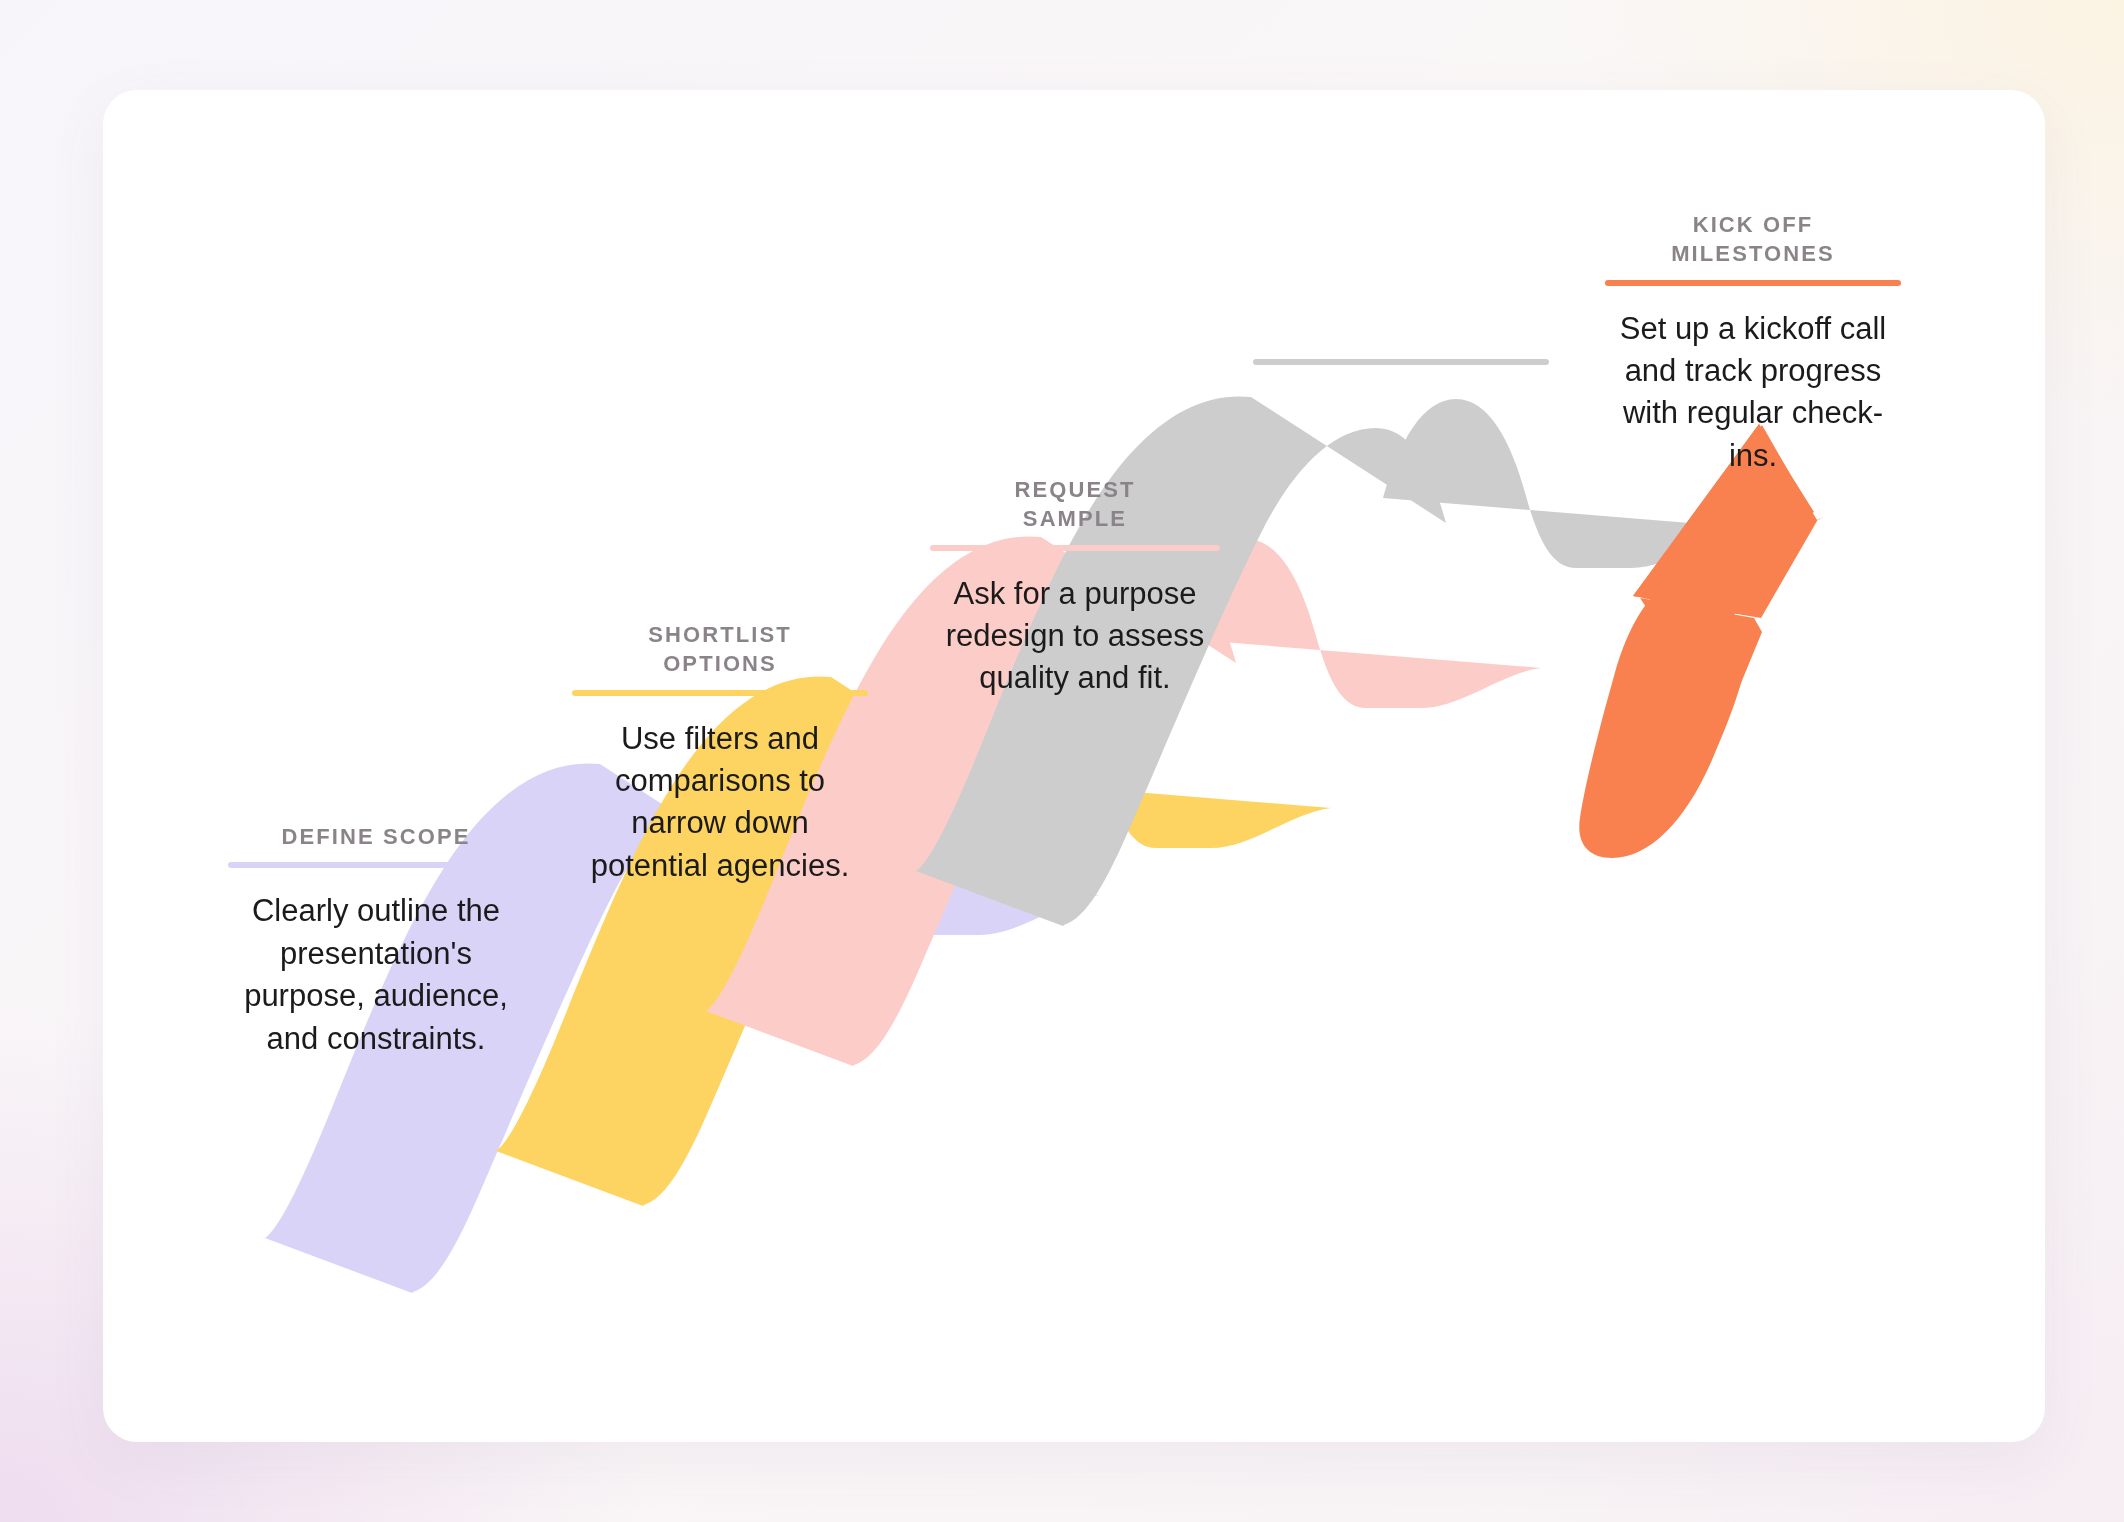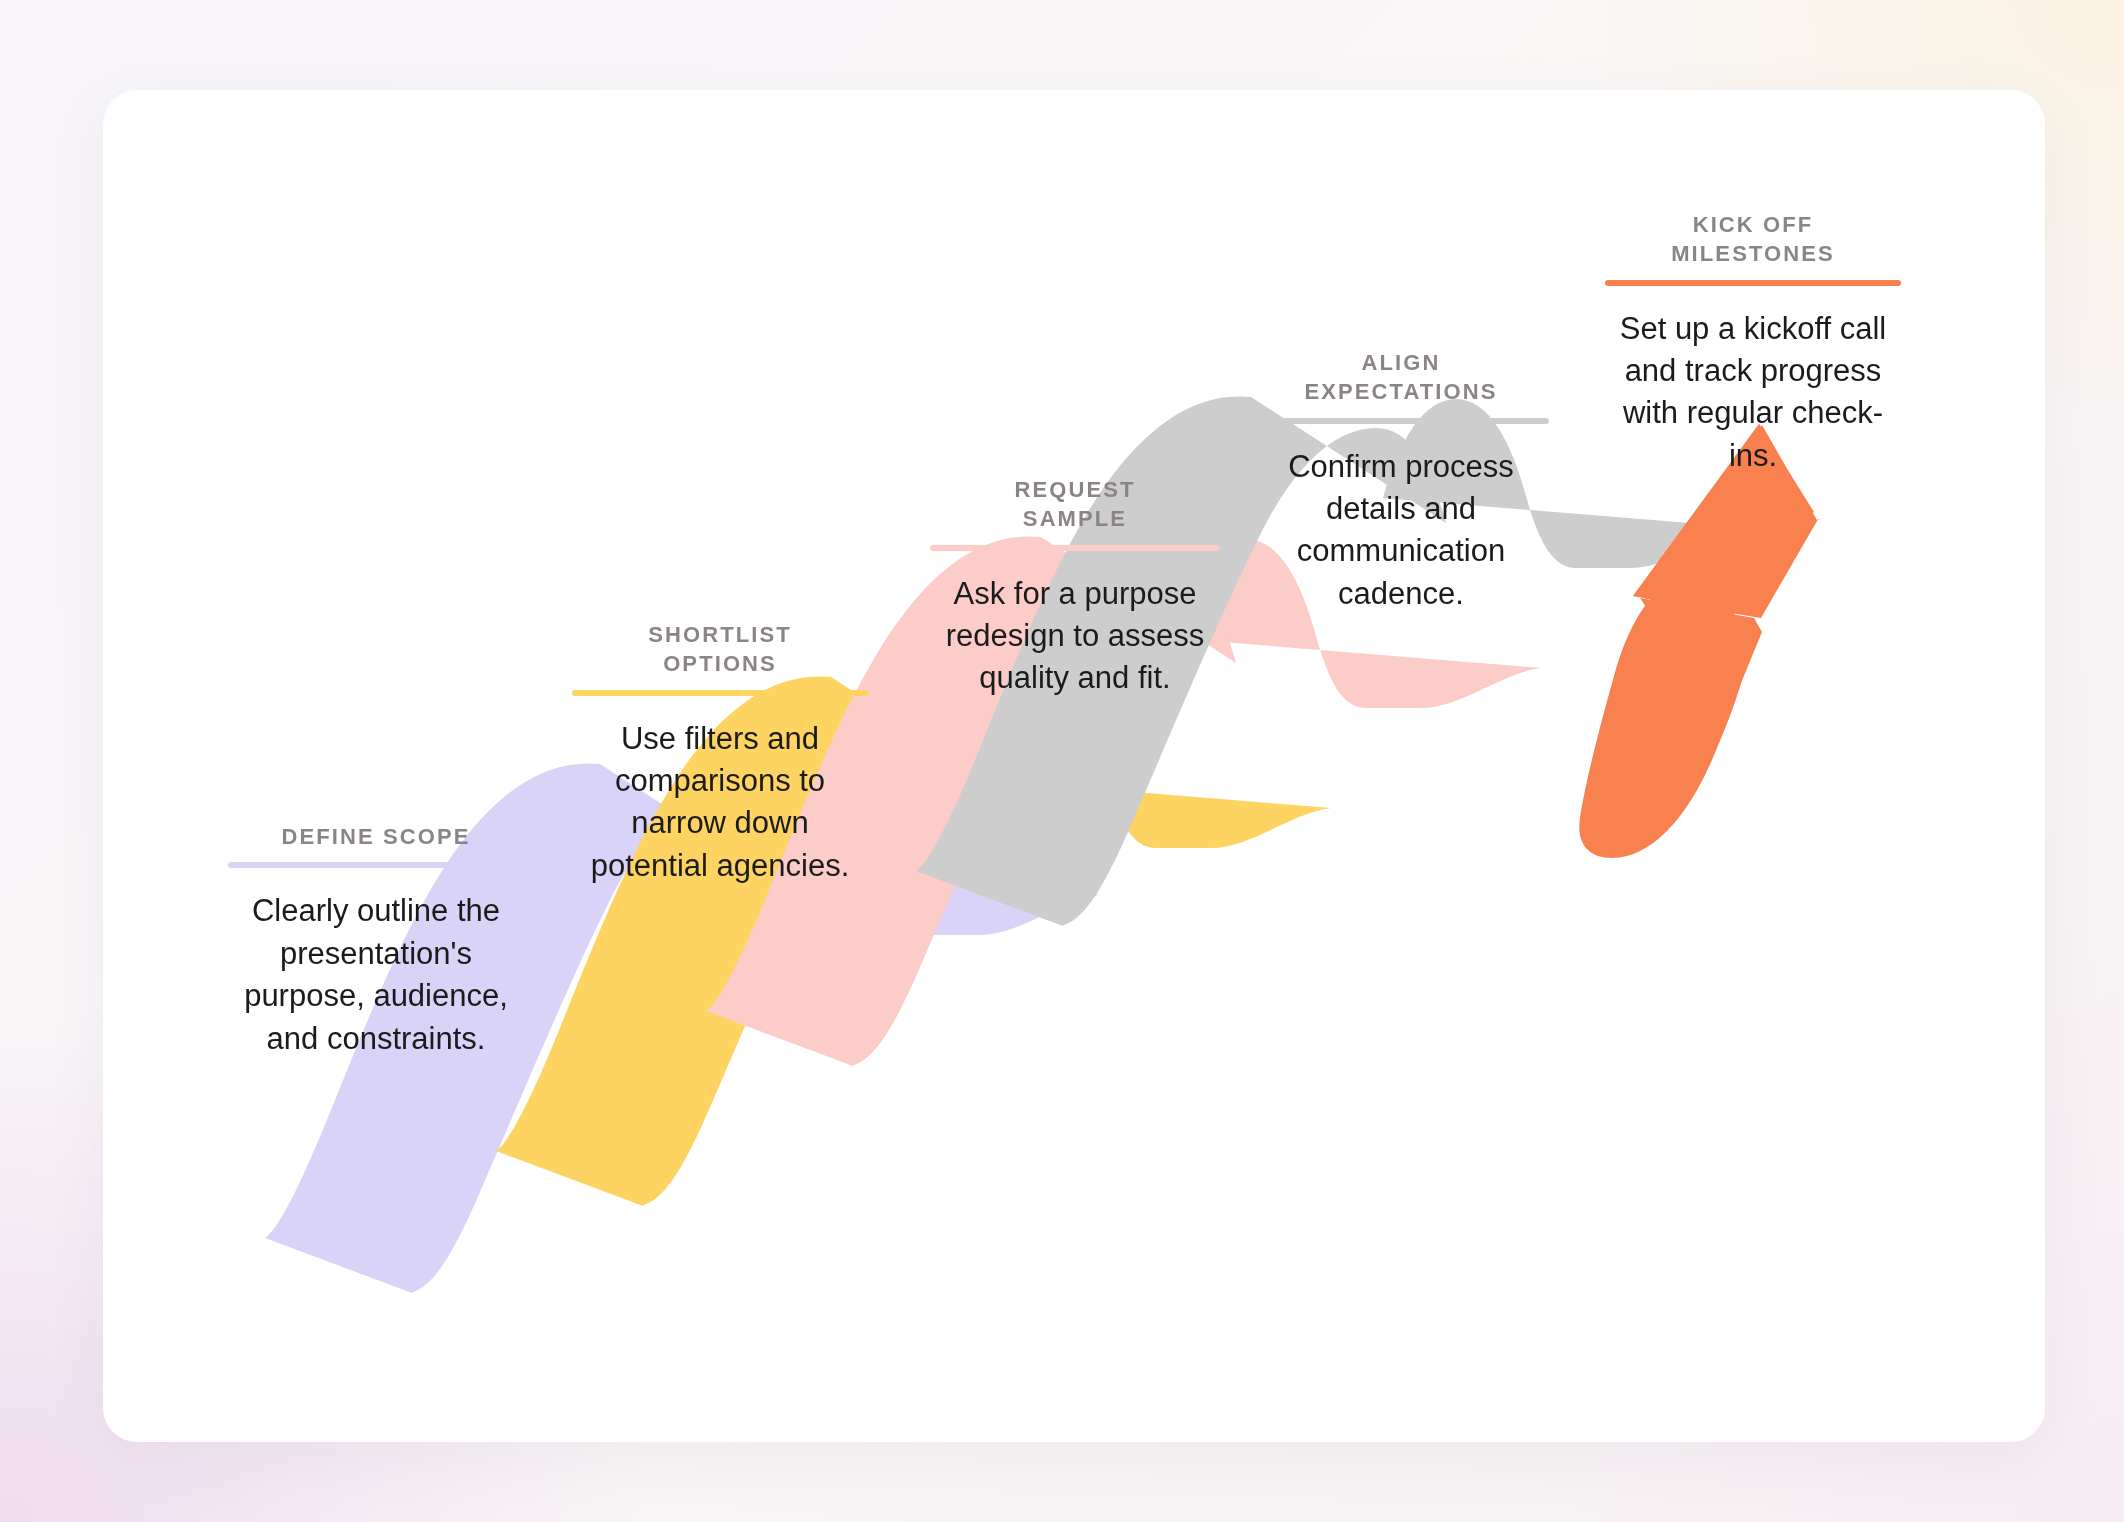--- a/index.html
+++ b/index.html
@@ -221,24 +221,21 @@
   </div>
 
   <div class="step" id="step-2">
     <div class="step-title">REQUEST
 SAMPLE</div>
     <div class="step-rule" style="background: rgb(252, 204, 201);"></div>
     <div class="step-desc">Ask for a purpose redesign to assess quality and fit.</div>
   </div>
 
   <div class="step" id="step-3">
-    <div class="step-title">ALIGN
-EXPECTATIONS</div>
     <div class="step-rule" style="background: rgb(205, 205, 205);"></div>
-    <div class="step-desc">Confirm process details and communication cadence.</div>
   </div>
 
   <div class="step" id="step-4">
     <div class="step-title">KICK OFF
 MILESTONES</div>
     <div class="step-rule" style="background: rgb(248, 129, 79);"></div>
     <div class="step-desc">Set up a kickoff call and track progress with regular check-ins.</div>
   </div>
 
 </div>

